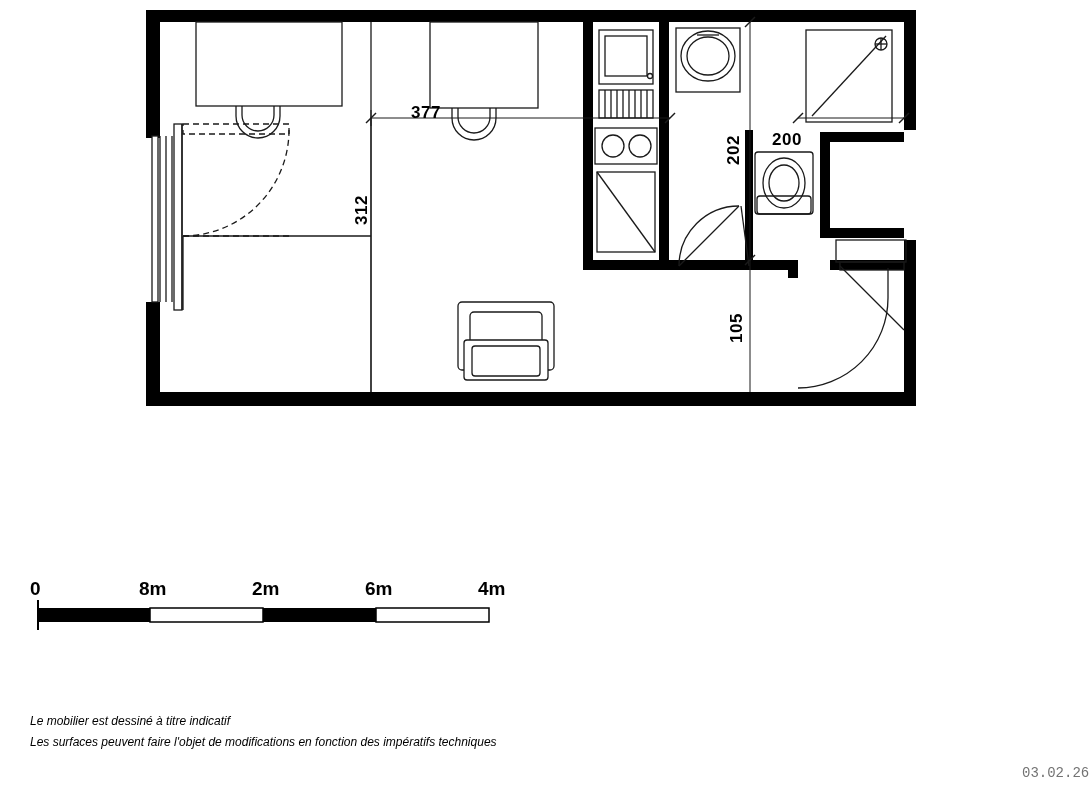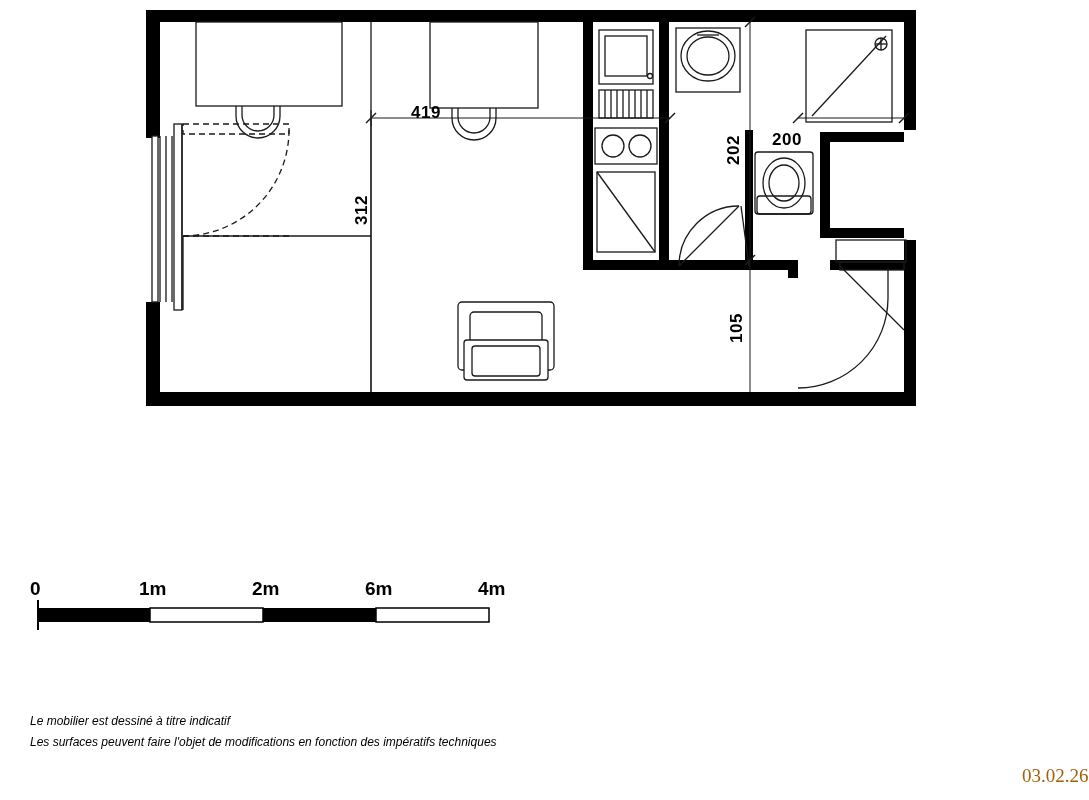--- a/index.html
+++ b/index.html
@@ -48,23 +48,23 @@
     position: absolute;
     font-family: "Liberation Sans", sans-serif;
     font-style: italic;
     font-size: 12px;
     color: #000;
     white-space: nowrap;
   }
 
   .date {
     position: absolute;
-    font-family: Liberation Serif, serif;
-    font-size: 19px;
-    color: #a16207;
+    font-family: Liberation Mono, monospace;
+    font-size: 14px;
+    color: #737373;
   }
 </style>
 </head>
 <body>
 
 <svg id="floorplan" viewBox="0 0 1089 800" xmlns="http://www.w3.org/2000/svg">
 
   <g fill="#000000">
 
     <rect x="146" y="10" width="770" height="12"></rect>
@@ -231,32 +231,32 @@
 
   <g>
     <rect x="38" y="608" width="112" height="14" fill="#000000"></rect>
     <rect x="150" y="608" width="113" height="14" fill="#ffffff" stroke="#000000" stroke-width="1.5"></rect>
     <rect x="263" y="608" width="113" height="14" fill="#000000"></rect>
     <rect x="376" y="608" width="113" height="14" fill="#ffffff" stroke="#000000" stroke-width="1.5"></rect>
     <line x1="38" y1="600" x2="38" y2="630" stroke="#000000" stroke-width="2"></line>
   </g>
 </svg>
 
-<div class="dim-label" style="left:411px; top:103px;">419</div>
+<div class="dim-label" style="left:411px; top:103px;">377</div>
 
 <div class="dim-label dim-vert" style="left:352px; top:225px;">312</div>
 
 <div class="dim-label dim-vert" style="left:724px; top:165px;">202</div>
 
 <div class="dim-label" style="left:772px; top:101px;margin-top:29px;">200</div>
 
 <div class="dim-label dim-vert" style="left:727px; top:343px;">105</div>
 
 <div class="scale-label" style="left:30px; top:578px;">0</div>
-<div class="scale-label" style="left:139px; top:578px;">1m</div>
+<div class="scale-label" style="left:139px; top:578px;">8m</div>
 <div class="scale-label" style="left:252px; top:578px;">2m</div>
 <div class="scale-label" style="left:365px; top:578px;">6m</div>
 <div class="scale-label" style="left:478px; top:578px;text-align:right;">4m</div>
 
 <div class="note" style="left:30px; top:735px;">Les surfaces peuvent faire l'objet de modifications en fonction des impératifs techniques</div>
 <div class="note" style="left:30px; top:714px;">Le mobilier est dessiné à titre indicatif</div>
 
 <div class="date" style="left:1022px; top:765px;">03.02.26</div>
 
 </body></html>

